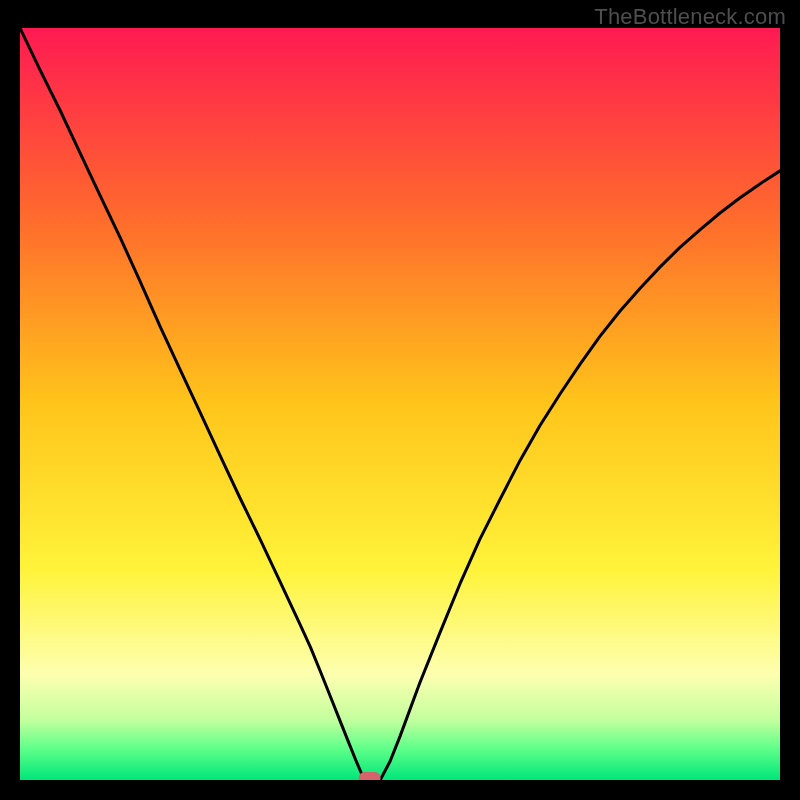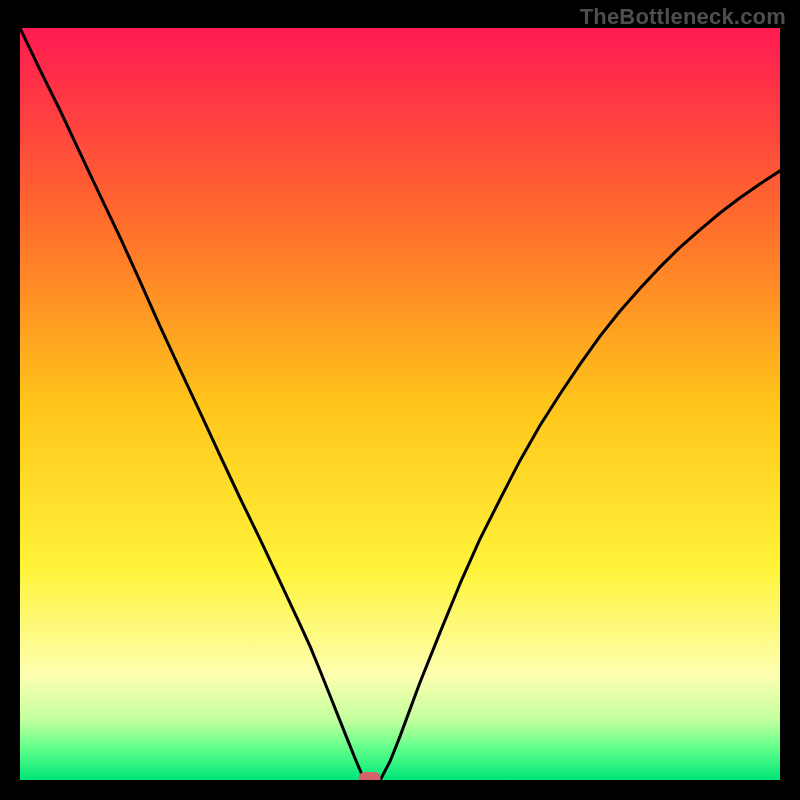--- a/index.html
+++ b/index.html
@@ -10,21 +10,21 @@
     background: #000;
     font-family: Arial, Helvetica, sans-serif;
     position: relative;
   }
   .watermark {
     position: absolute;
     top: 4px;
     right: 14px;
     color: #4e4e4e;
     font-size: 22px;
-    font-weight: 700;
+    font-weight: 400;
     z-index: 10;
     letter-spacing: 0.2px;
   }
   .frame {
     position: absolute;
     left: 20px;
     top: 28px;
     width: 760px;
     height: 752px;
     background: #000;

